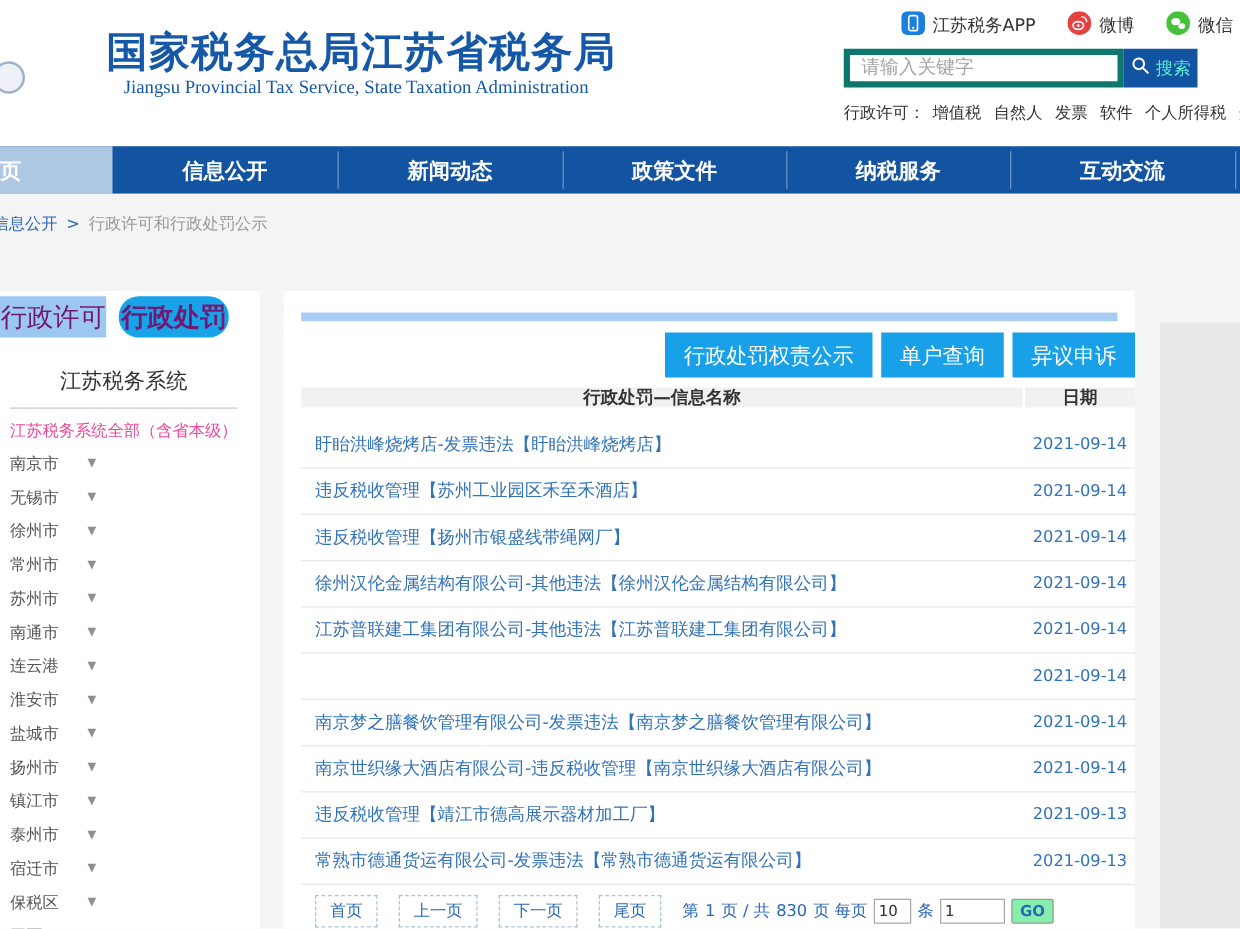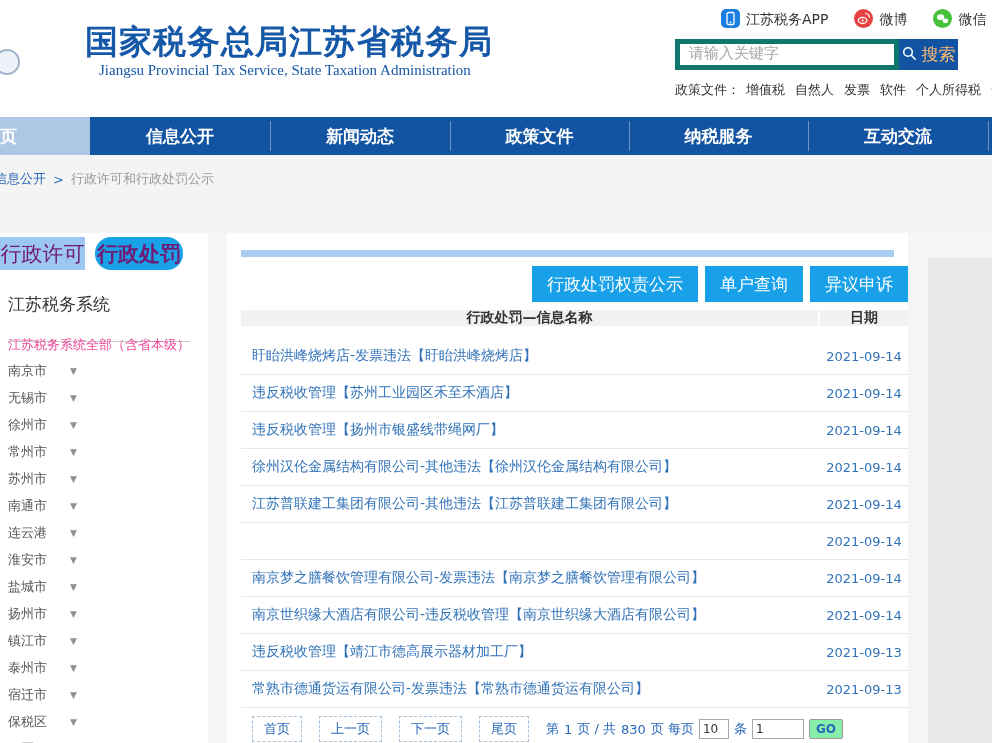--- a/index.html
+++ b/index.html
@@ -16,22 +16,22 @@
                 color:#1658a8; letter-spacing:1px; white-space:nowrap; }
   .site-subtitle { position:absolute; left:88px; top:62px; font-size:15px; color:#1658a8;
                    font-family:"Liberation Serif","DejaVu Serif",serif; white-space:nowrap; }
   .social { position:absolute; top:9px; left:710px; display:flex; align-items:center; gap:26px;
             font-size:14px; color:#333; }
   .social-item { display:flex; align-items:center; gap:6px; cursor:pointer; }
   .search-row { position:absolute; left:664px; top:39px; display:flex; align-items:stretch; }
   .search-input { width:224px; height:31px; border:5px solid #0f766e; padding:0 9px;
                   font-size:15px; color:#333; outline:none; font-family:Liberation Mono, monospace; }
   .search-input::placeholder { color:#a5a5a5; }
-  .search-btn { width:59px; height:31px; background:#1254a2; color:#fdba74; border:none;
-                font-size:17px; display:flex; align-items:center; justify-content:center;
+  .search-btn { width:59px; height:31px; background:#1254a2; color:#5eead4; border:none;
+                font-size:14px; display:flex; align-items:center; justify-content:center;
                 gap:5px; cursor:pointer; font-family:inherit; }
   .hotwords { position:absolute; left:664px; top:81px; width:328px; font-size:13px; color:#333;
               white-space:nowrap; overflow:hidden; }
   .hotwords-label { margin-right:6px; }
   .hotword { margin-right:10px; color:#333; cursor:pointer; }
   
   .nav { position:absolute; top:117px; left:0; width:992px; height:38px; background:#1254a2; }
   .nav-tab { position:absolute; top:0; height:38px; display:flex; align-items:center;
              justify-content:center; color:#fff; font-size:17px; font-weight:bold; cursor:pointer; }
   .nav-sep { position:absolute; top:4px; height:30px; width:1px; background:rgba(255,255,255,.38); }
@@ -46,21 +46,21 @@
   
   .body-bg { position:absolute; top:233px; left:0; width:992px; height:510px; background:#f5f5f5; }
   .right-block { position:absolute; left:928px; top:258px; width:64px; height:485px; background:#e9e9e9; }
   
   .sidebar { position:absolute; top:233px; left:0; width:208px; height:510px; background:#fff; overflow:hidden; }
   .side-tab { position:absolute; top:4px; height:33px; display:flex; align-items:center;
               justify-content:center; color:#701a75; font-size:21px; cursor:pointer; }
   .side-tab-permit  { left:0; width:85px; background:#9cc7f0; }
   .side-tab-penalty { left:95px; width:88px; background:#18a3e8; font-weight:bold;border-radius:16px; }
   .side-title { position:absolute; left:8px; top:60px; width:182px; font-size:17px; color:#333;
-                padding-bottom:25px; border-bottom:1px solid #c9c9c9; }
+                padding-bottom:10px; border-bottom:1px solid #c9c9c9;text-align:center; }
   .side-all { position:absolute; left:8px; top:103px; font-size:13px; color:#ec4899; cursor:pointer; }
   .region-list { position:absolute; left:8px; top:124px; width:192px; }
   .region-item { height:27px; display:flex; align-items:center; font-size:13px; color:#555; cursor:pointer; }
   .region-name { display:inline-block; min-width:46px; }
   .region-arrow { margin-left:16px; font-size:9px; color:#8f8f8f; }
   
   .main { position:absolute; top:233px; left:227px; width:681px; height:510px; background:#fff; overflow:hidden; }
   .accent-bar { position:absolute; left:14px; top:17px; width:653px; height:7px; background:#a9cdf2; }
   .actions { position:absolute; right:0; top:33px; display:flex; gap:7px; }
   .action-btn { height:36px; padding:0 15px; background:#18a0e8; color:#fff; font-size:17px;
@@ -139,21 +139,21 @@
           <svg width="15" height="15" viewBox="0 0 15 15">
               <circle cx="6" cy="6" r="4.3" fill="none" stroke="#fff" stroke-width="1.6"></circle>
               <line x1="9.3" y1="9.3" x2="13.2" y2="13.2" stroke="#fff" stroke-width="1.6" stroke-linecap="round"></line>
             </svg>
         </span>
         <span>搜索</span>
       </button>
     </div>
 
     <div class="hotwords">
-      <span class="hotwords-label">政策文件：</span><span class="hotword">增值税</span><span class="hotword">自然人</span><span class="hotword">发票</span><span class="hotword">软件</span><span class="hotword">个人所得税</span><span class="hotword">开</span>
+      <span class="hotwords-label">行政许可：</span><span class="hotword">增值税</span><span class="hotword">自然人</span><span class="hotword">发票</span><span class="hotword">软件</span><span class="hotword">个人所得税</span><span class="hotword">开</span>
     </div>
   </div>
 
   <div class="nav">
     <div class="nav-tab tab-home">首页</div>
     <div class="nav-tab" style="left:90px;width:180px;">信息公开</div>
     <div class="nav-tab" style="left:270px;width:180px;">新闻动态</div>
     <div class="nav-tab" style="left:450px;width:179px;">政策文件</div>
     <div class="nav-tab" style="left:629px;width:179px;">纳税服务</div>
     <div class="nav-tab" style="left:808px;width:180px;">互动交流</div>

